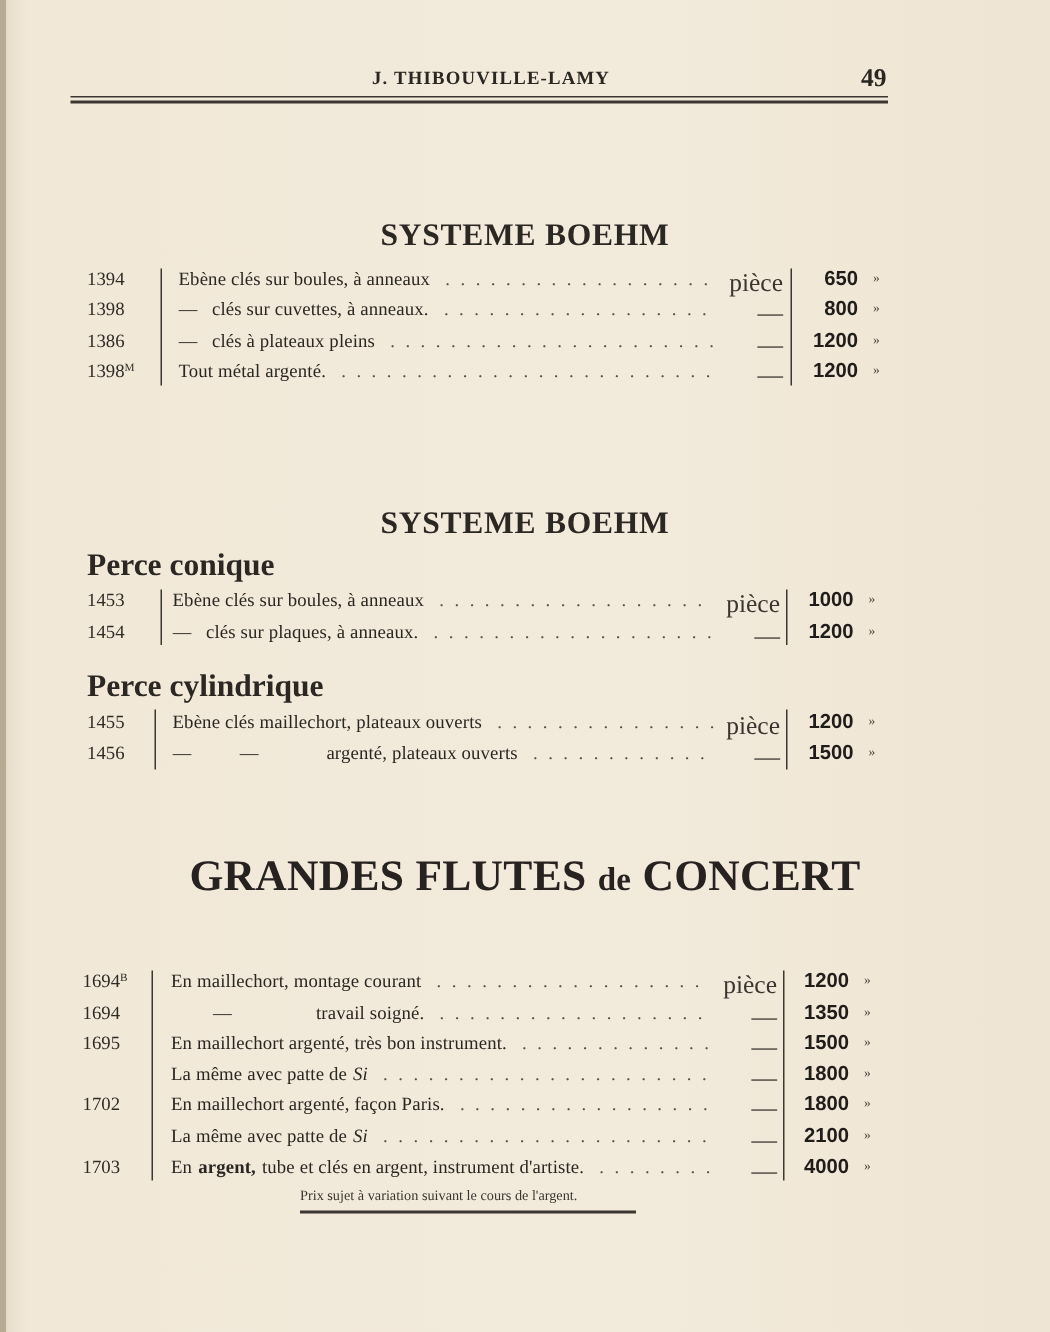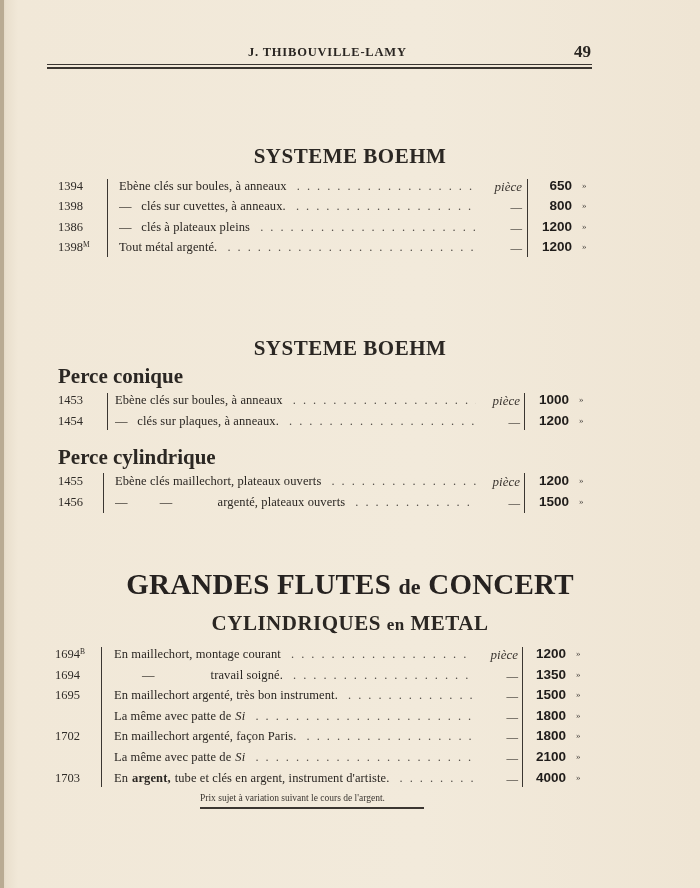--- a/index.html
+++ b/index.html
@@ -45,21 +45,21 @@
     position: absolute; left: 58px; font-weight: bold; font-size: 21px; color:#2b2723;
   }
 
   .row { position: absolute; left: 0; width: 700px; height: 20px; font-size: 12.5px; }
   .ref { position: absolute; top: 0; font-size: 12.5px; color:#2f2b27; }
   .ref sup { font-size: 7.5px; vertical-align: 4px; }
   .desc { position: absolute; top: 0; white-space: nowrap; overflow: hidden; font-size: 12.5px; letter-spacing: 0.1px; }
   .desc b { font-weight: bold; }
   .desc i { font-style: italic; }
   .dots { color:#55504a; letter-spacing: 7px; }
-  .unit { position: absolute; top: 0; font-size: 13px; font-style: italic; text-align: right; width: 40px; color:#3a3530;}
+  .unit { position: absolute; top: 0; font-size: 17px; text-align: right; width: 40px; color:#3a3530;}
   .price { position: absolute; top: -1px; font-family: "Liberation Sans", "DejaVu Sans", sans-serif; font-weight: bold; font-size: 13.5px; text-align: right; width: 40px; color:#1f1c1a; }
   .raquo { position: absolute; top: 1px; font-size: 9px; color:#4a4540; }
   .vbar { position: absolute; width: 1.3px; background: #3b3631; }
 
   .note { position: absolute; font-size: 12px; color:#3a3530; letter-spacing: 0.3px; white-space: nowrap; }
   .footnote { position: absolute; left: 200px; top: 793px; font-size: 9.5px; color:#3a3530; white-space: nowrap; }
   .footnote-rule { position:absolute; left: 200px; top: 807px; width: 224px; height: 2px; background:#3b3631; }
 </style>
 </head>
 <body>
@@ -149,25 +149,20 @@
         <span class="price" style="left: 529px;">1500</span>
         <span class="raquo" style="left: 579px;">»</span>
       </div>
     </div>
 
   <div class="h1" style="top:568px;">
     <span>GRANDES FLUTES</span>
     <span class="sm">de</span>
     <span>CONCERT</span>
   </div>
-  <div class="h2" style="top:611px;">
-    <span>CYLINDRIQUES</span>
-    <span class="sm">en</span>
-    <span>METAL</span>
-  </div>
 
   <div class="vbar" style="left:101px; top:647px; height:140px;"></div>
   <div class="vbar" style="left:522px; top:647px; height:140px;"></div>
   <div id="s3rows">
       <div class="row" style="top: 647px;">
         <span class="ref" style="left: 55px;"><span>1694</span><sup>B</sup></span>
         <span class="desc" style="left: 114px; width: 360px;"><span style="white-space: pre;">En maillechort, montage courant</span><span class="dots"> ........................................</span></span>
         <span class="unit" style="left: 478px;">pièce</span>
         <span class="price" style="left: 526px;">1200</span>
         <span class="raquo" style="left: 576px;">»</span>

